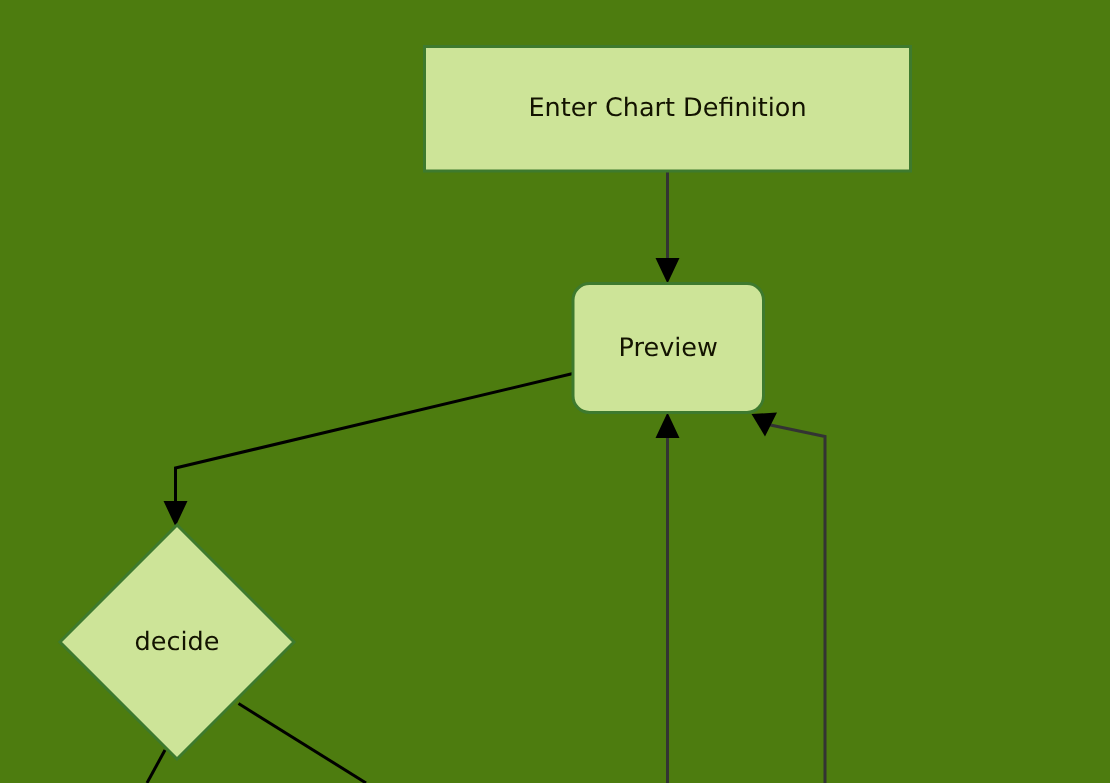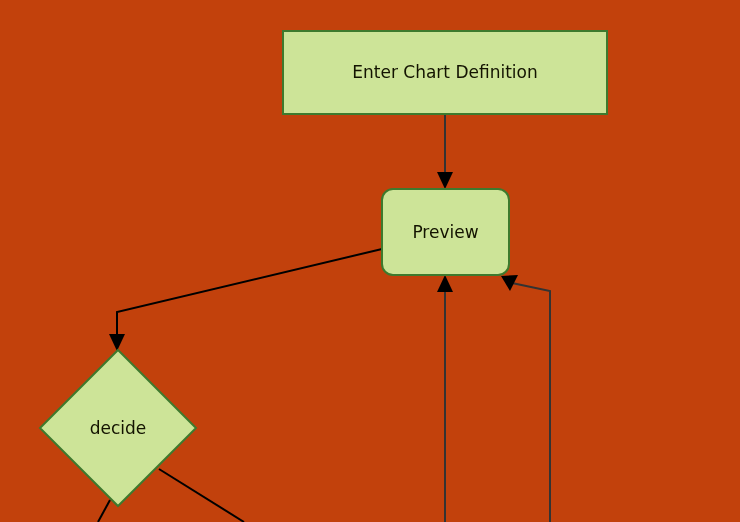--- a/index.html
+++ b/index.html
@@ -10,21 +10,21 @@
   body {
     width: 740px;
     height: 522px;
     overflow: hidden;
     font-family: "DejaVu Sans", "Liberation Sans", sans-serif;
   }
   #flowchart-canvas {
     position: relative;
     width: 740px;
     height: 522px;
-    background: #c2410c;
+    background: #4d7c0f;
   }
   #flowchart-svg {
     position: absolute;
     top: 0;
     left: 0;
     width: 740px;
     height: 522px;
   }
   .node-label {
     font-family: "DejaVu Sans", "Liberation Sans", sans-serif;

